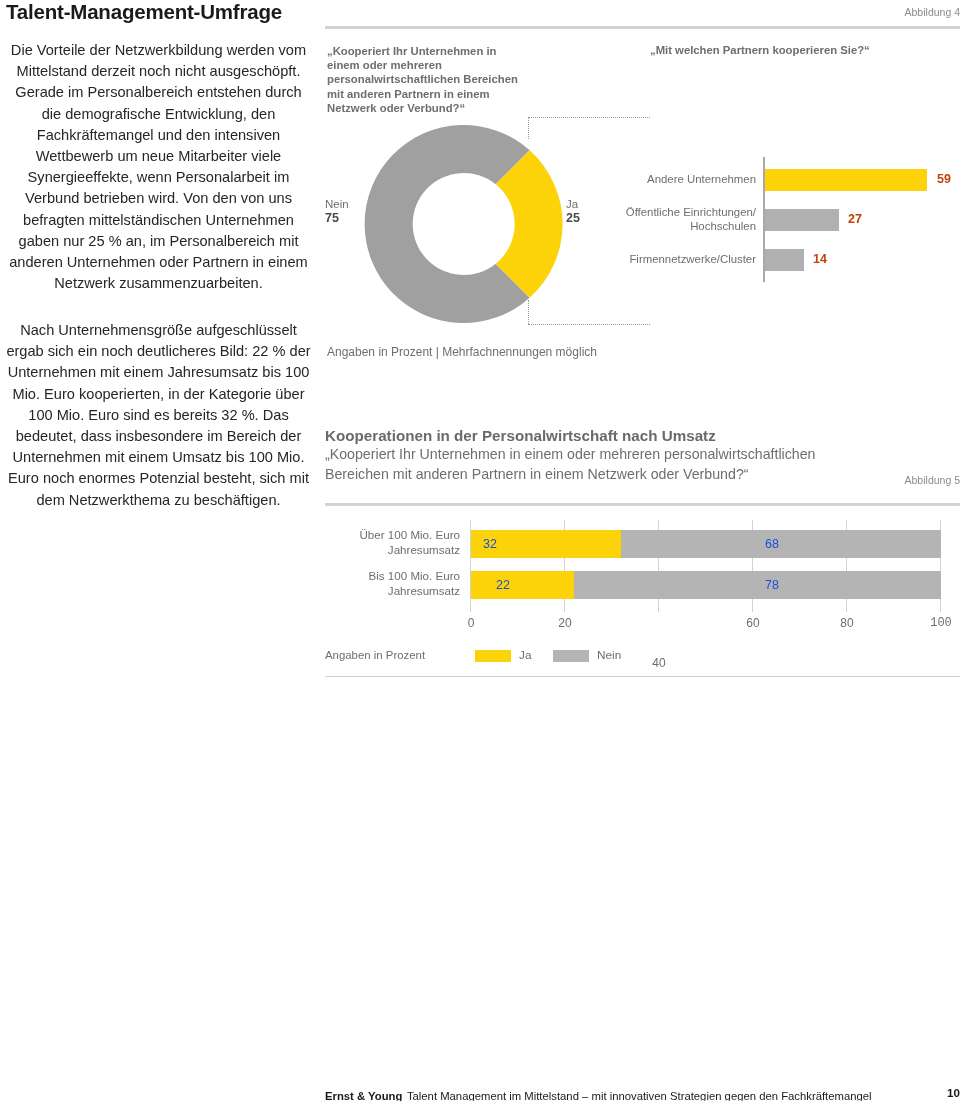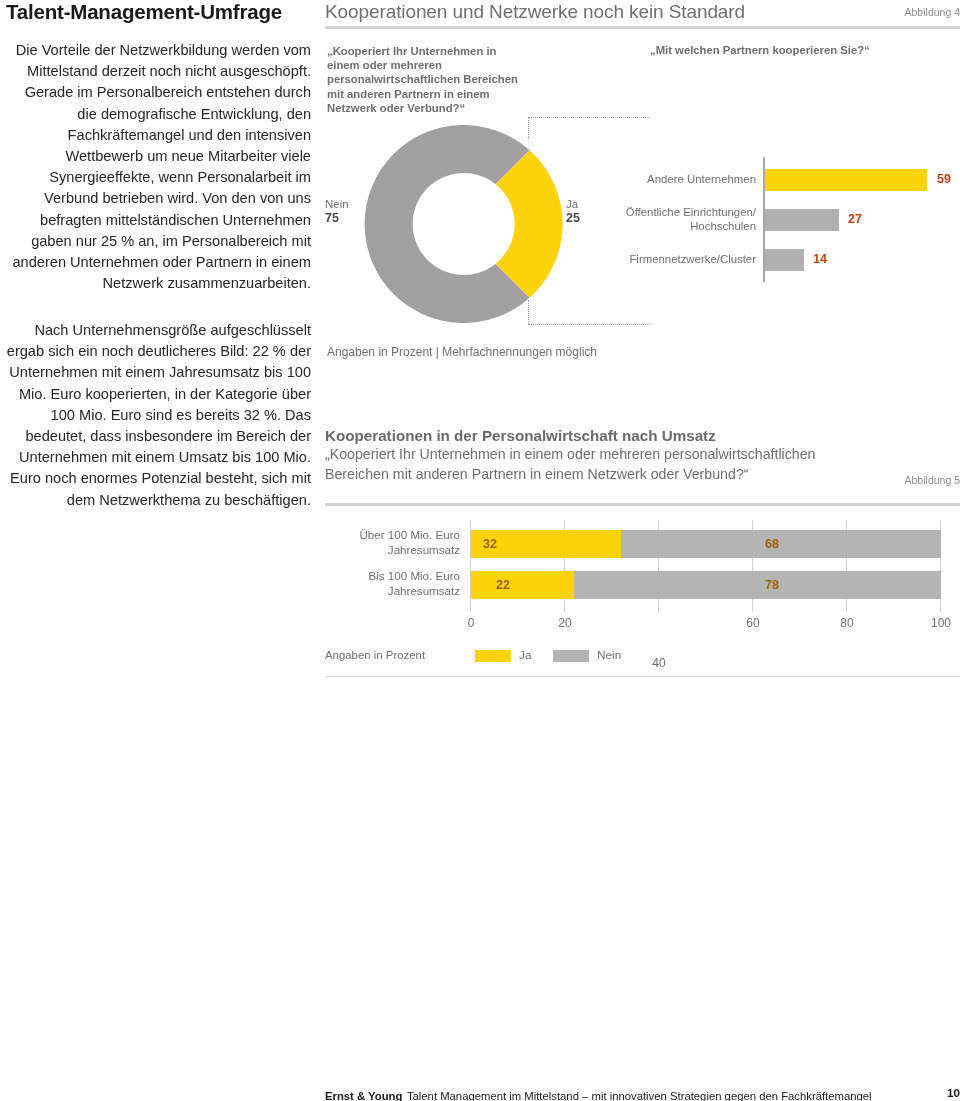--- a/index.html
+++ b/index.html
@@ -24,21 +24,21 @@
   #fig4-figno{
     position:absolute;right:0px;top:6px;font-size:10.5px;color:#8b8b8b;
   }
   .rule{position:absolute;height:3px;background:#d3d3d3;}
   .rule.thin{height:1px;background:#cfcfcf;}
 
   
   .body-col{
     position:absolute;left:6px;width:305px;
     font-size:14.6px;line-height:21.2px;color:#262626;
-    text-align:right;
+    text-align:center;
   }
   #body-p1{top:40px;}
   #body-p2{top:320px;}
 
   
   #donut-question{
     position:absolute;left:327px;top:44px;width:205px;
     font-size:11.3px;font-weight:bold;line-height:14.2px;color:#6e6e6e;
   }
   #donut-wrap{position:absolute;left:355px;top:122px;width:210px;height:208px;}
@@ -82,21 +82,21 @@
   #stack-chart{position:absolute;left:325px;top:520px;width:635px;height:125px;}
   .grid-v{position:absolute;top:0;width:1px;height:92px;background:#d2d2d2;}
   .srow-name{
     position:absolute;width:135px;text-align:right;
     font-size:11.6px;color:#6e6e6e;line-height:15px;
   }
   .seg{position:absolute;height:28px;}
   .seg.yes{background:#fcd209;}
   .seg.no{background:#b4b4b4;}
   .seg-val{
-    position:absolute;font-size:12.5px;font-weight:bold;color:#a16207;
+    position:absolute;font-size:12.5px;font-weight:normal;color:#1d4ed8;
     line-height:28px;
   }
   .xtick{position:absolute;font-size:12px;color:#6e6e6e;text-align:center;width:40px;}
 
   #legend-row{position:absolute;left:325px;top:648px;width:635px;height:16px;}
   #legend-caption{position:absolute;left:0;top:1px;font-size:11.4px;color:#6e6e6e;}
   .lg-swatch{position:absolute;width:36px;height:12px;top:2px;}
   .lg-swatch.yes{background:#fcd209;}
   .lg-swatch.no{background:#b4b4b4;}
   .lg-text{position:absolute;font-size:11.8px;color:#6e6e6e;top:0px;}
@@ -108,21 +108,20 @@
   #footer-page{position:absolute;right:0px;top:0px;font-size:11.6px;font-weight:bold;color:#1a1a1a;}
 </style>
 </head>
 <body>
 
 <div class="page">
 
   <div id="brand-title">Talent-Management-Umfrage</div>
 
   <div id="fig4-header">
-    <span id="fig4-title">Kooperationen und Netzwerke noch kein Standard</span>
     <span id="fig4-figno">Abbildung 4</span>
   </div>
   <div class="rule" style="left:325px;top:26px;width:635px;"></div>
 
   <div id="body-p1" class="body-col">Die Vorteile der Netzwerkbildung werden vom Mittelstand derzeit noch nicht ausgeschöpft. Gerade im Personalbereich entstehen durch die demografische Entwicklung, den Fachkräftemangel und den intensiven Wettbewerb um neue Mitarbeiter viele Synergieeffekte, wenn Personalarbeit im Verbund betrieben wird. Von den von uns befragten mittelständischen Unternehmen gaben nur 25 % an, im Personalbereich mit anderen Unternehmen oder Partnern in einem Netzwerk zusammenzuarbeiten.</div>
   <div id="body-p2" class="body-col">Nach Unternehmensgröße aufgeschlüsselt ergab sich ein noch deutlicheres Bild: 22 % der Unternehmen mit einem Jahresumsatz bis 100 Mio. Euro kooperierten, in der Kategorie über 100 Mio. Euro sind es bereits 32 %. Das bedeutet, dass insbesondere im Bereich der Unternehmen mit einem Umsatz bis 100 Mio. Euro noch enormes Potenzial besteht, sich mit dem Netzwerkthema zu beschäftigen.</div>
 
   <div id="donut-question">„Kooperiert Ihr Unternehmen in einem oder mehreren personalwirtschaftlichen Bereichen mit anderen Partnern in einem Netzwerk oder Verbund?“</div>
 
   <div id="donut-wrap">
@@ -225,21 +224,21 @@
       <div class="seg-val" style="left:171px;top:51px;">22</div>
       <div class="seg no" style="left:249px;top:51px;width:367px;"></div>
       <div class="seg-val" style="left:440px;top:51px;">78</div>
     </div>
 
     <div class="xtick" style="left:126px;top:96px;">0</div>
     <div class="xtick" style="left:220px;top:96px;">20</div>
     <div class="xtick" style="left:314px;top:96px;margin-top:40px;">40</div>
     <div class="xtick" style="left:408px;top:96px;">60</div>
     <div class="xtick" style="left:502px;top:96px;">80</div>
-    <div class="xtick" style="left:596px;top:96px;">100</div>
+    <div class="xtick" style="left:596px;top:96px;font-family:Liberation Mono, monospace;">100</div>
   </div>
 
   <div id="legend-row">
     <span id="legend-caption">Angaben in Prozent</span>
     <span class="lg-swatch yes" style="left:150px;"></span>
     <span class="lg-text" style="left:194px;">Ja</span>
     <span class="lg-swatch no" style="left:228px;"></span>
     <span class="lg-text" style="left:272px;">Nein</span>
   </div>
   <div class="rule thin" style="left:325px;top:676px;width:635px;"></div>

